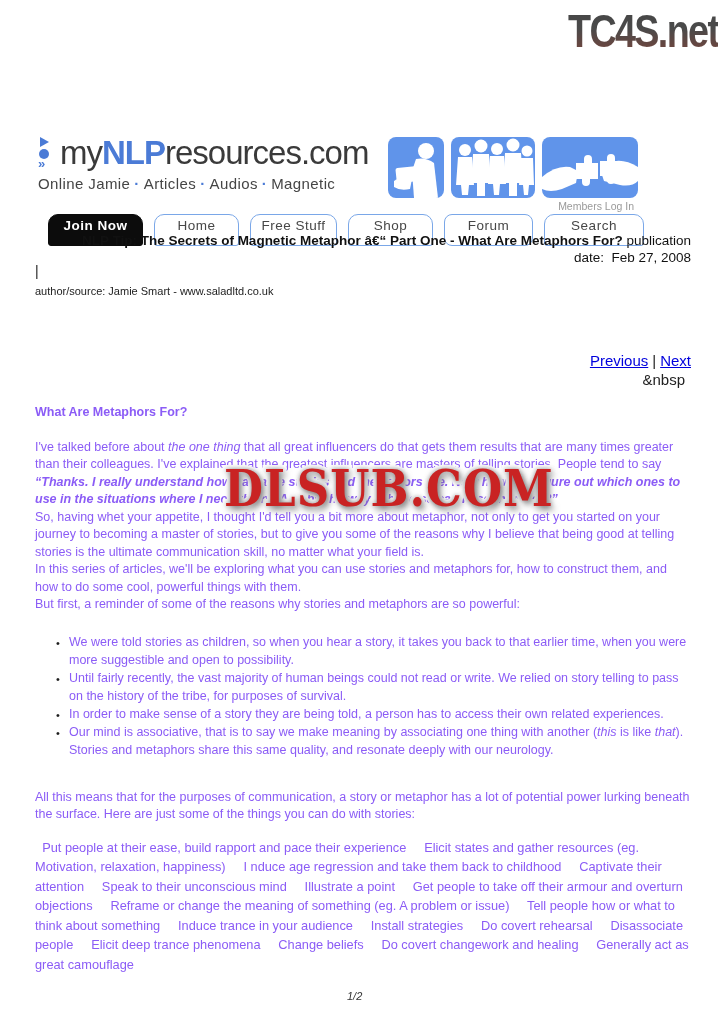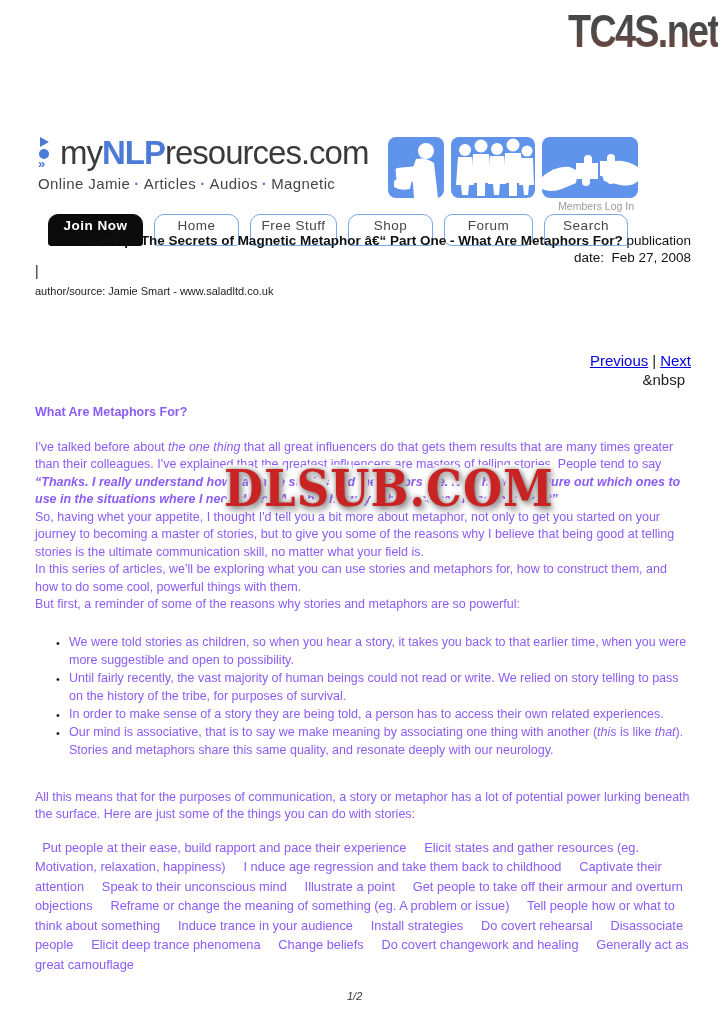--- a/index.html
+++ b/index.html
@@ -145,21 +145,21 @@
     </div>
   </div>
   <div class="members">Members Log In</div>
 
   <div class="tabs">
     <div class="tab active" style="width:95px;">Join Now</div>
     <div class="tab" style="width:85px;">Home</div>
     <div class="tab" style="width:87px;">Free Stuff</div>
     <div class="tab" style="width:85px;">Shop</div>
     <div class="tab" style="width:89px;border-radius:8px;">Forum</div>
-    <div class="tab" style="width:84px;">Search</div>
+    <div class="tab" style="width:100px;">Search</div>
   </div>
 
   <div class="title-block"><b>NLP Tip: The Secrets of Magnetic Metaphor â€“ Part One - What Are Metaphors For?</b> <span>publication</span> <span class="nowrap">date:&nbsp; Feb 27, 2008</span></div>
   <div class="pipe-line">|</div>
   <div class="author-line">author/source: Jamie Smart - www.saladltd.co.uk</div>
 
   <div class="prevnext">
     <div>
       <a>Previous</a><span class="sep">|</span><a>Next</a>
     </div>

